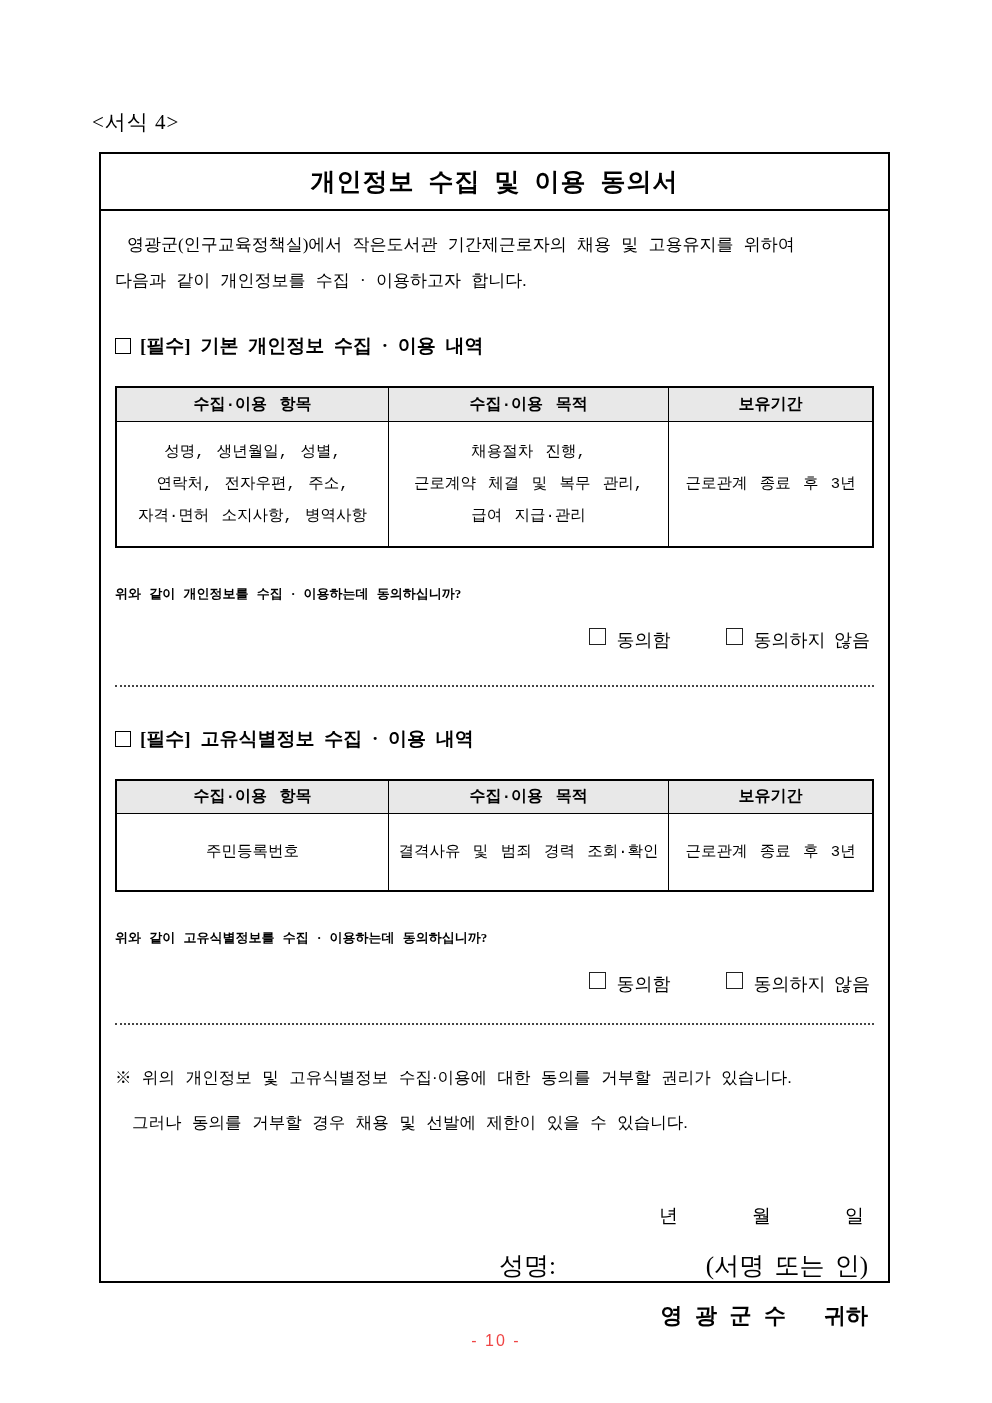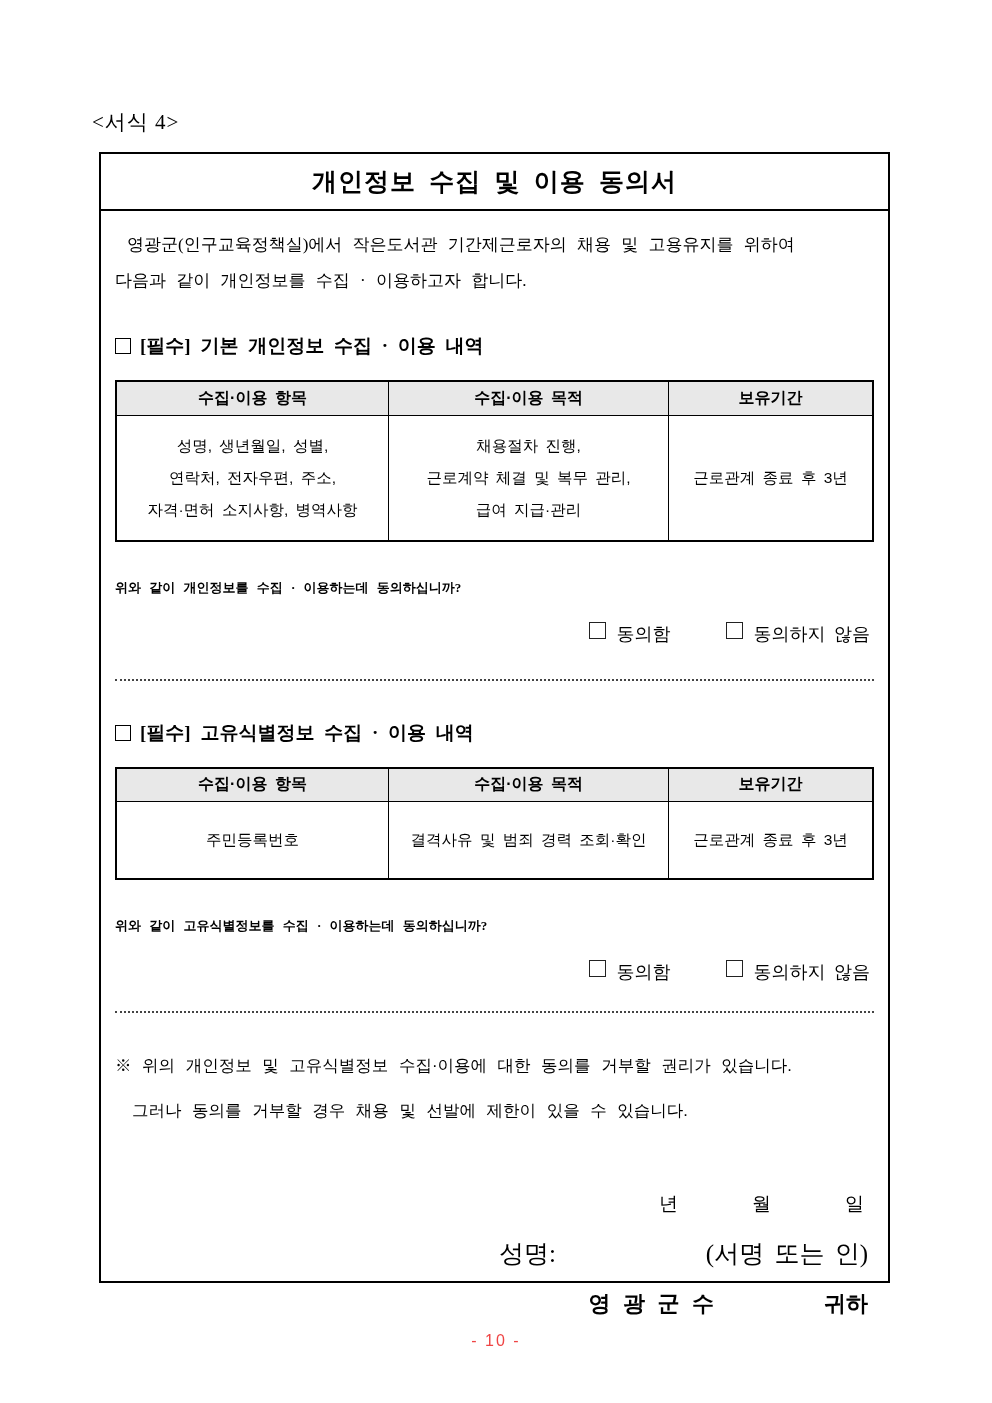--- a/index.html
+++ b/index.html
@@ -18,42 +18,42 @@
   .main-box {
     position: absolute; left: 99px; top: 152px;
     width: 791px; height: 1131px;
     border: 2px solid #000;
     background: #fff;
   }
   .title-row {
     height: 57px;
     border-bottom: 2px solid #000;
     display: flex; align-items: center; justify-content: center;
-    font-family: Liberation Serif, serif;
+    font-family: Liberation Sans, sans-serif;
     font-weight: bold; font-size: 25px; letter-spacing: 1px;
     word-spacing: 6px;
   }
   .content { padding: 0 14px; }
   .intro { margin-top: 16px; font-size: 17px; line-height: 36px; word-spacing: 6px; }
   .intro .line1 { padding-left: 12px; }
   .section-heading {
     margin-top: 34px;
     font-size: 19px; font-weight: bold; word-spacing: 5px;
     display: flex; align-items: center;
   }
   .section-heading .box-glyph {
     display: inline-block; width: 16px; height: 16px;
     border: 1.6px solid #000; margin-right: 9px; flex: 0 0 auto;
   }
   .sh2 { margin-top: 39px; }
   table.info-table {
-    margin-top: 21px;
+    margin-top: 27px;
     width: 100%;
     border-collapse: collapse;
-    font-family: Liberation Sans, sans-serif;
+    font-family: Liberation Mono, monospace;
     font-size: 15.5px;
     table-layout: fixed;
   }
   table.info-table th, table.info-table td {
     border: 1.6px solid #000;
   }
   table.info-table { border: 2px solid #000; }
   table.info-table th {
     background: #e8e8e8;
     height: 34px;
@@ -100,21 +100,21 @@
     display: flex; justify-content: flex-end; gap: 74px;
     padding-right: 10px; font-size: 19px;
   }
   .name-line {
     margin-top: 20px;
     display: flex; justify-content: flex-end; gap: 150px;
     padding-right: 6px; font-size: 25px; word-spacing: 4px;
   }
   .recipient-line {
     margin-top: 19px;
-    display: flex; justify-content: flex-end; align-items: baseline; gap: 110px;
+    display: flex; justify-content: flex-end; align-items: baseline; gap: 38px;
     padding-right: 6px; font-size: 22px; font-weight: bold; word-spacing: 7px;
   }
   .page-number {
     position: absolute; left: 0; right: 0; top: 1332px;
     text-align: center; font-size: 16px; letter-spacing: 2px;
     font-family: "Liberation Sans", sans-serif; color: #ef4444;
   }
 </style>
 </head>
 <body>

